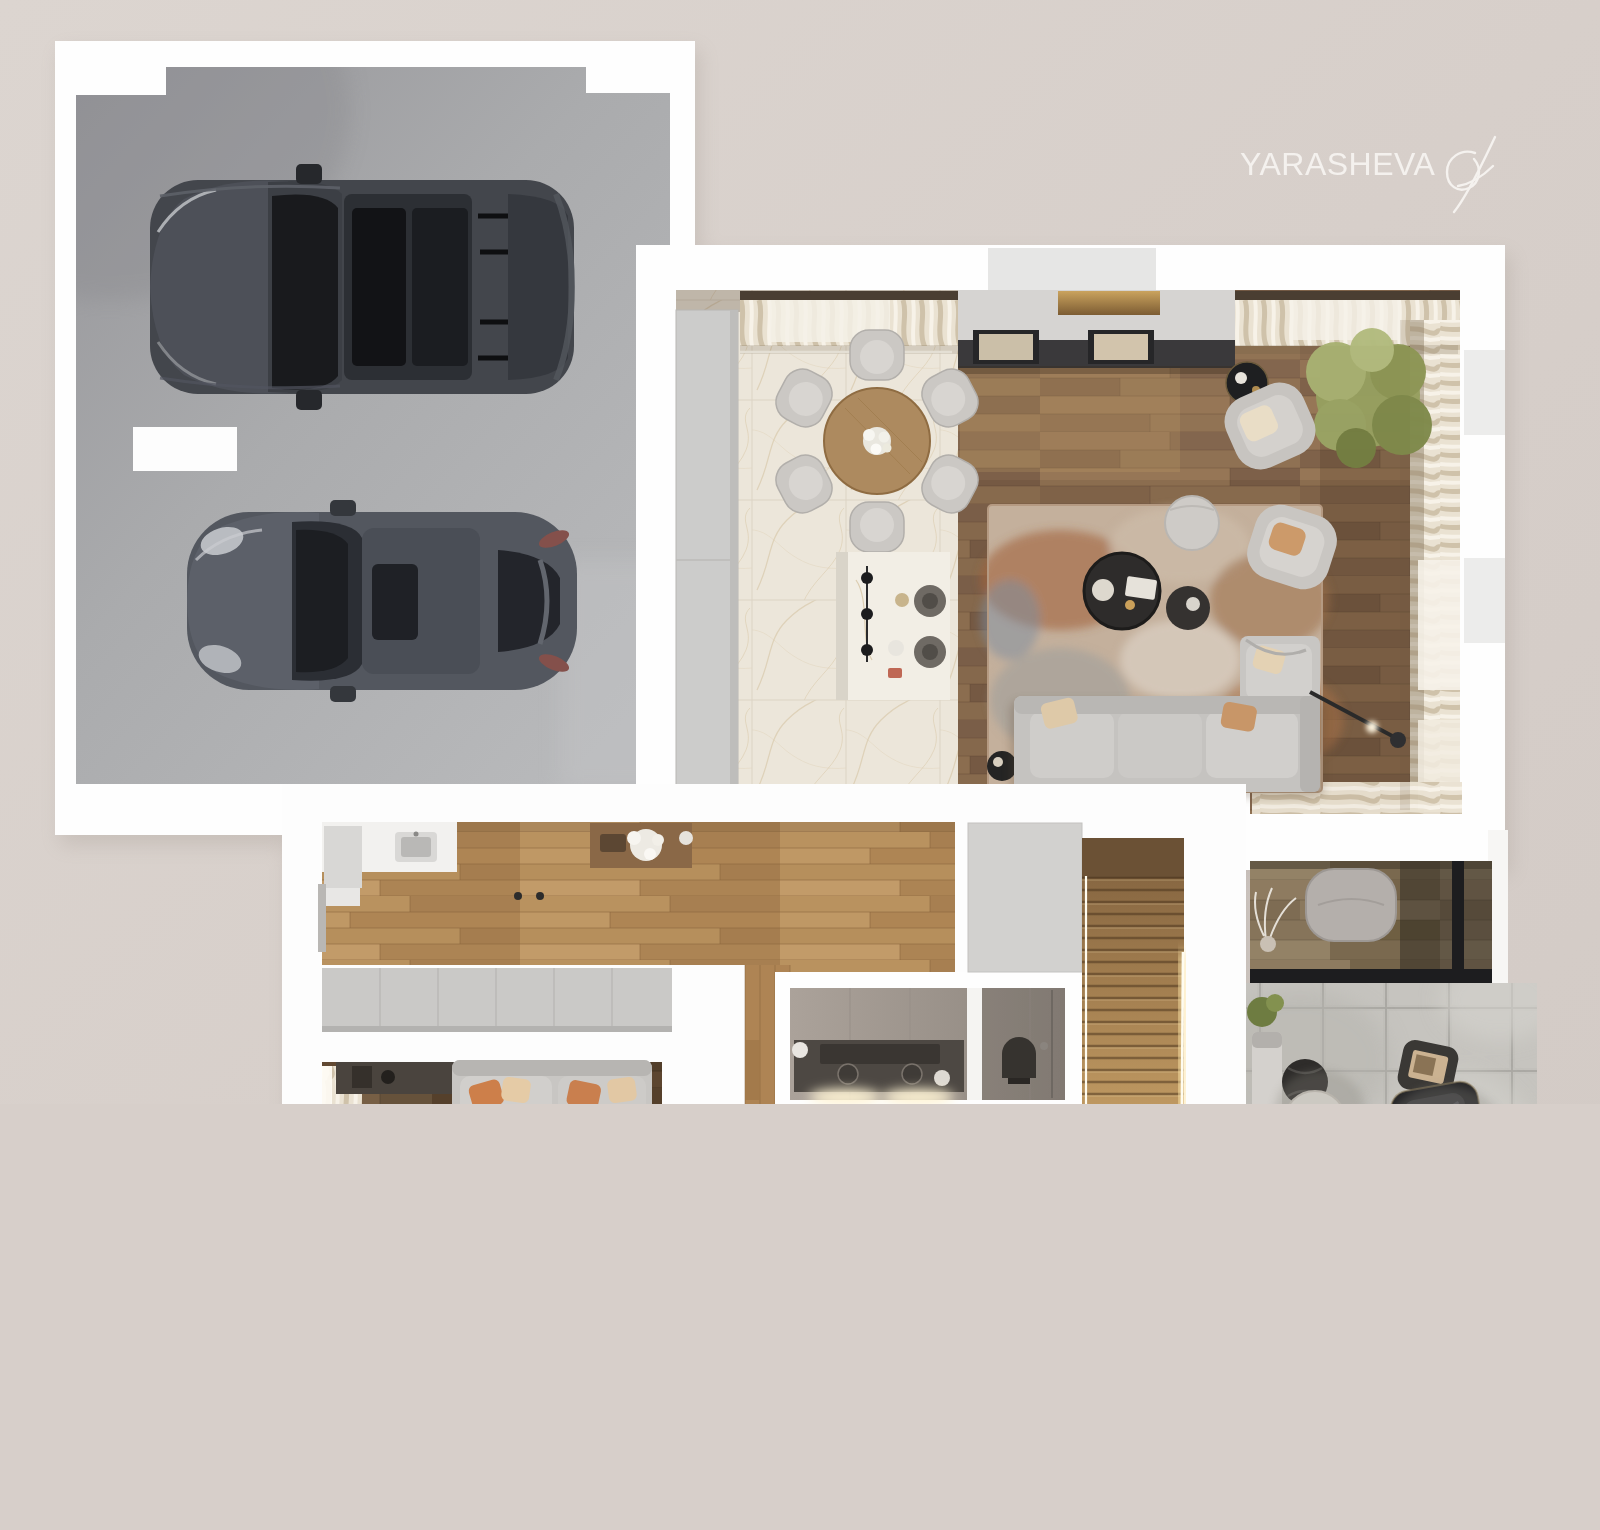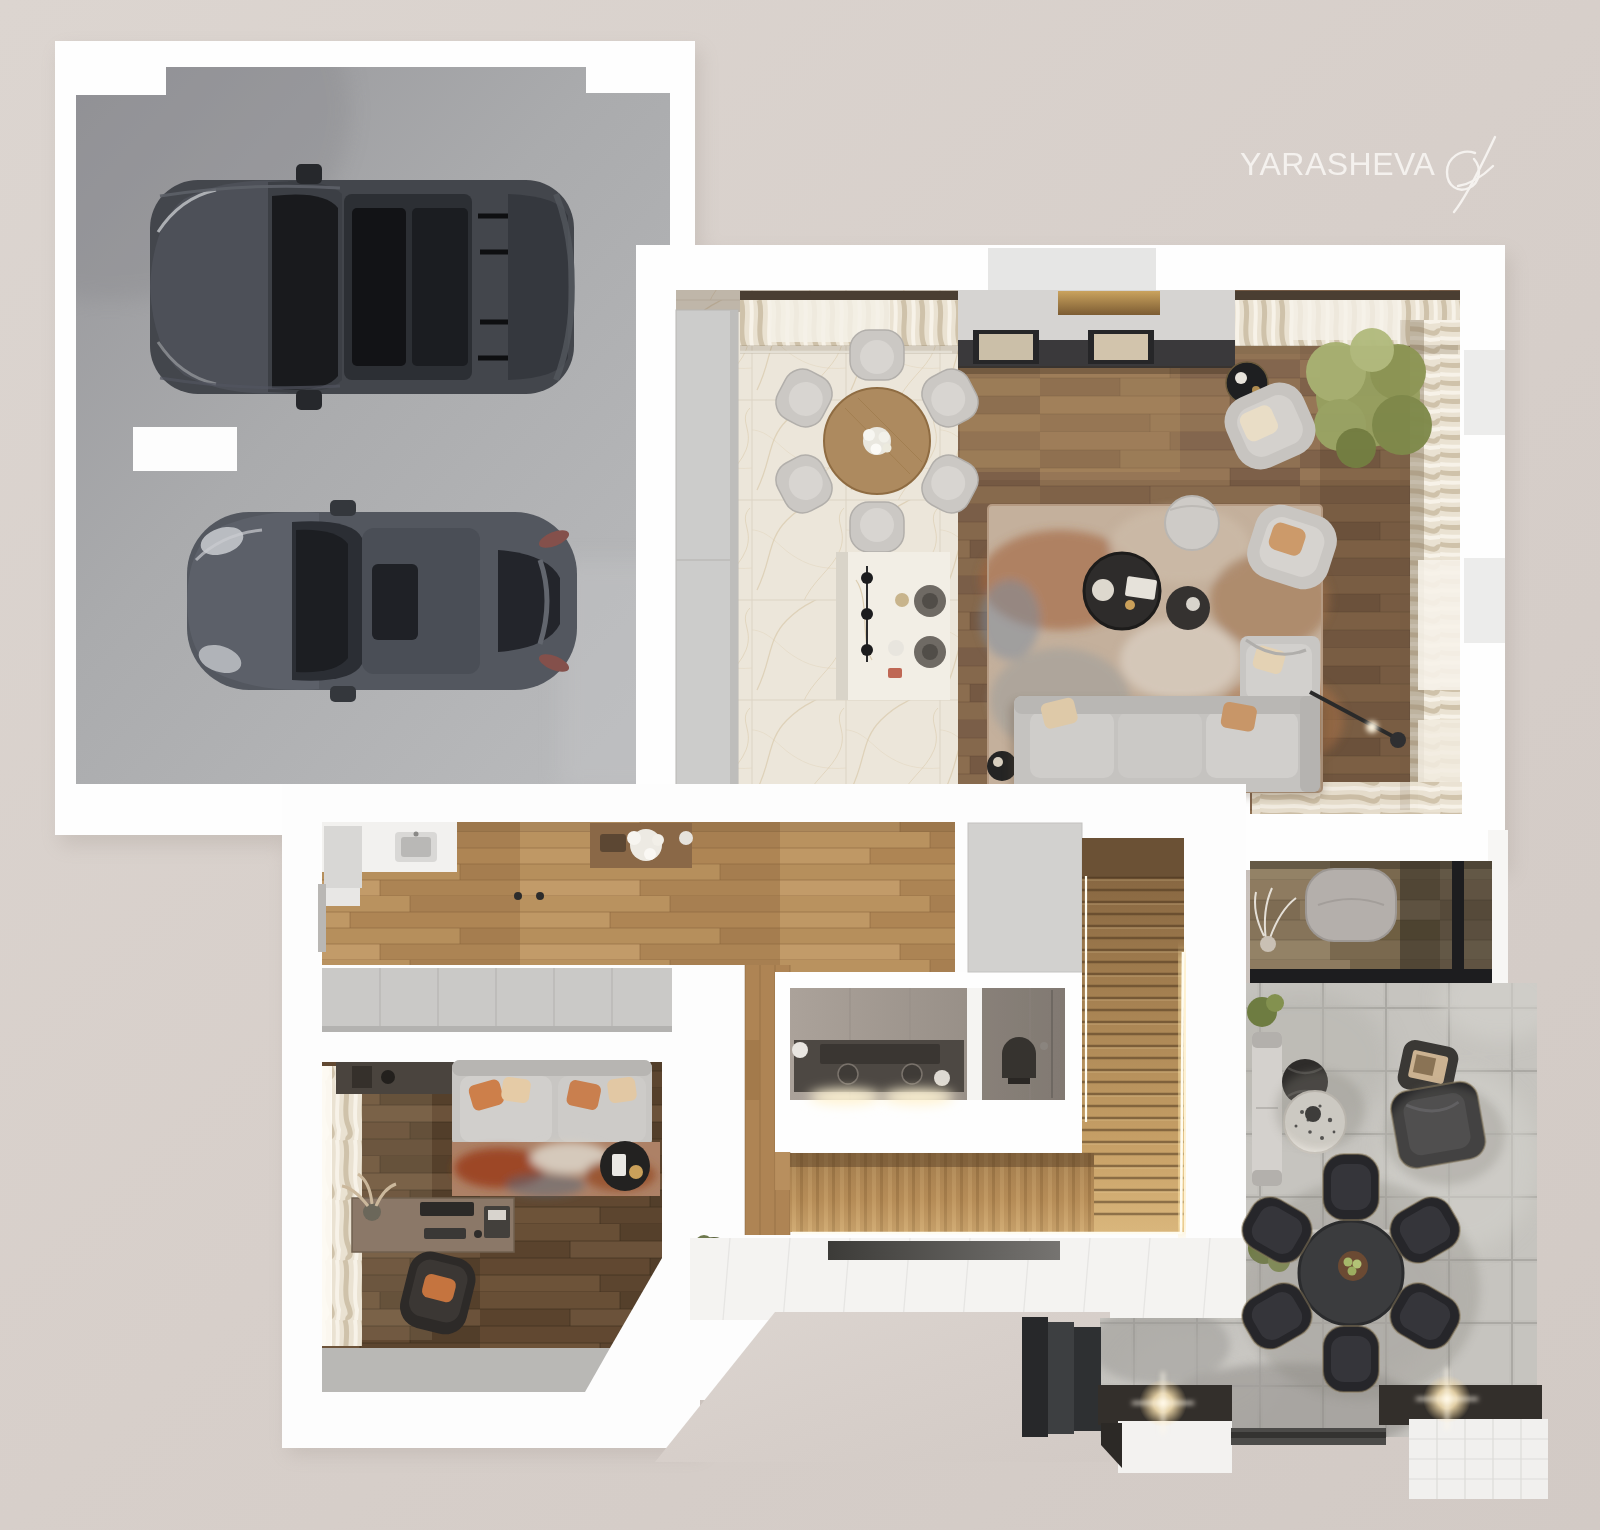--- a/index.html
+++ b/index.html
@@ -1,16 +1,16 @@
 <!DOCTYPE html>
 <html><head>
 <meta charset="utf-8">
 <style>
   html,body{margin:0;padding:0;background:#d7cfca;}
-  #stage{position:relative;width:1600px;height:1530px;overflow:hidden;}
+  #stage{position:relative;width:1600px;height:1104px;overflow:hidden;}
   svg{display:block;}
 </style>
 </head>
 <body>
 <div id="stage">
 <svg width="1600" height="1530" viewBox="0 0 1600 1530">
 <defs>
   <linearGradient id="gBg" x1="0" y1="0" x2="1" y2="1">
     <stop offset="0" stop-color="#dcd5d0"></stop>
     <stop offset="0.5" stop-color="#d7cfca"></stop>

